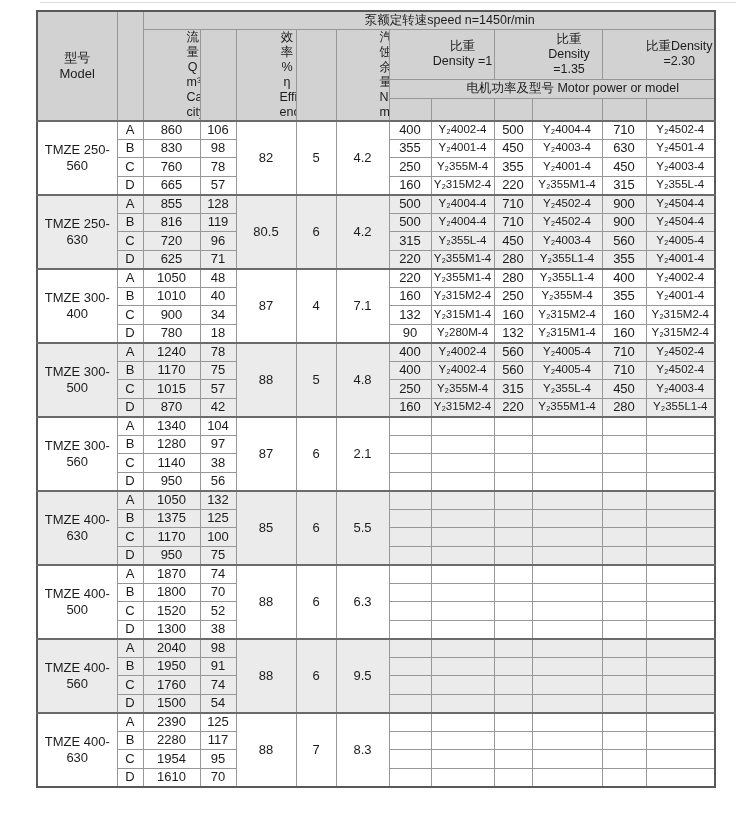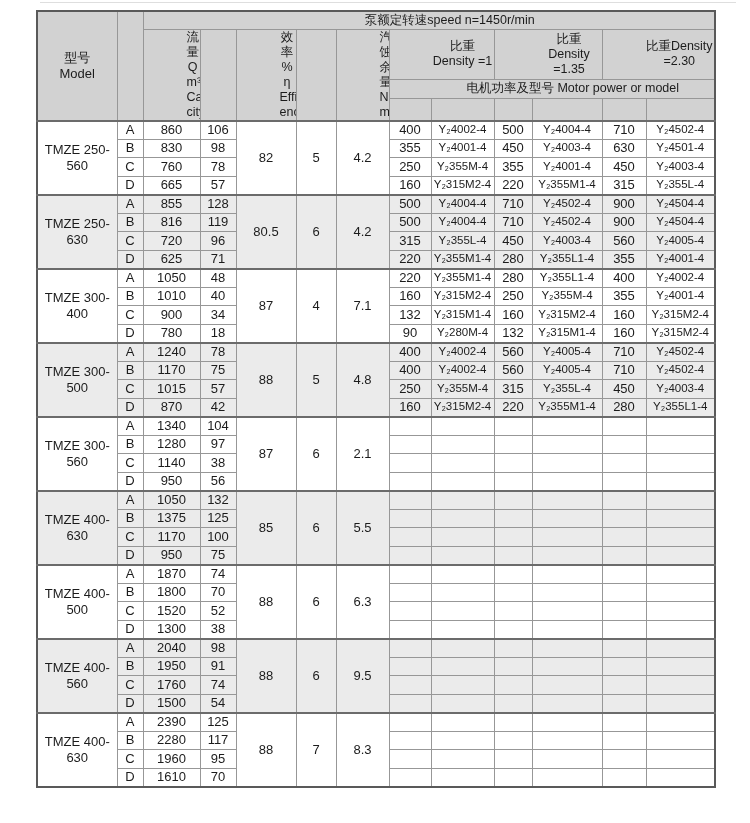--- a/index.html
+++ b/index.html
@@ -509,21 +509,21 @@
           <td>117</td>
           <td></td>
           <td class="mm"></td>
           <td></td>
           <td class="mm"></td>
           <td></td>
           <td class="mm"></td>
         </tr>
         <tr class="">
           <td>C</td>
-          <td>1960</td>
+          <td>1954</td>
           <td>95</td>
           <td></td>
           <td class="mm"></td>
           <td></td>
           <td class="mm"></td>
           <td></td>
           <td class="mm"></td>
         </tr>
         <tr class="">
           <td>D</td>

